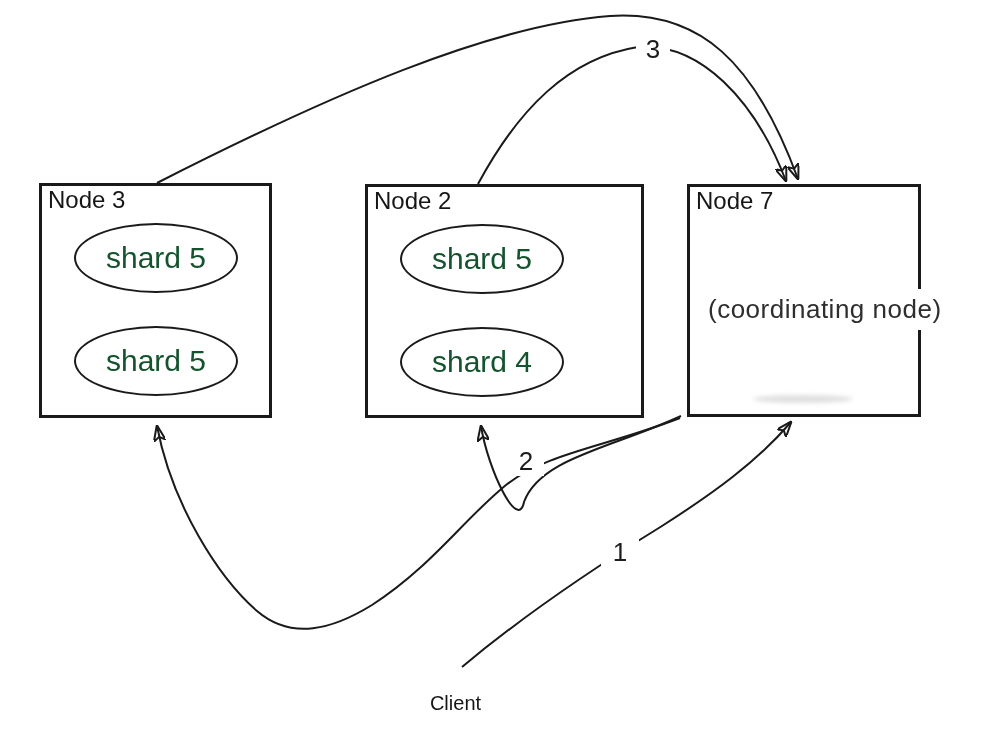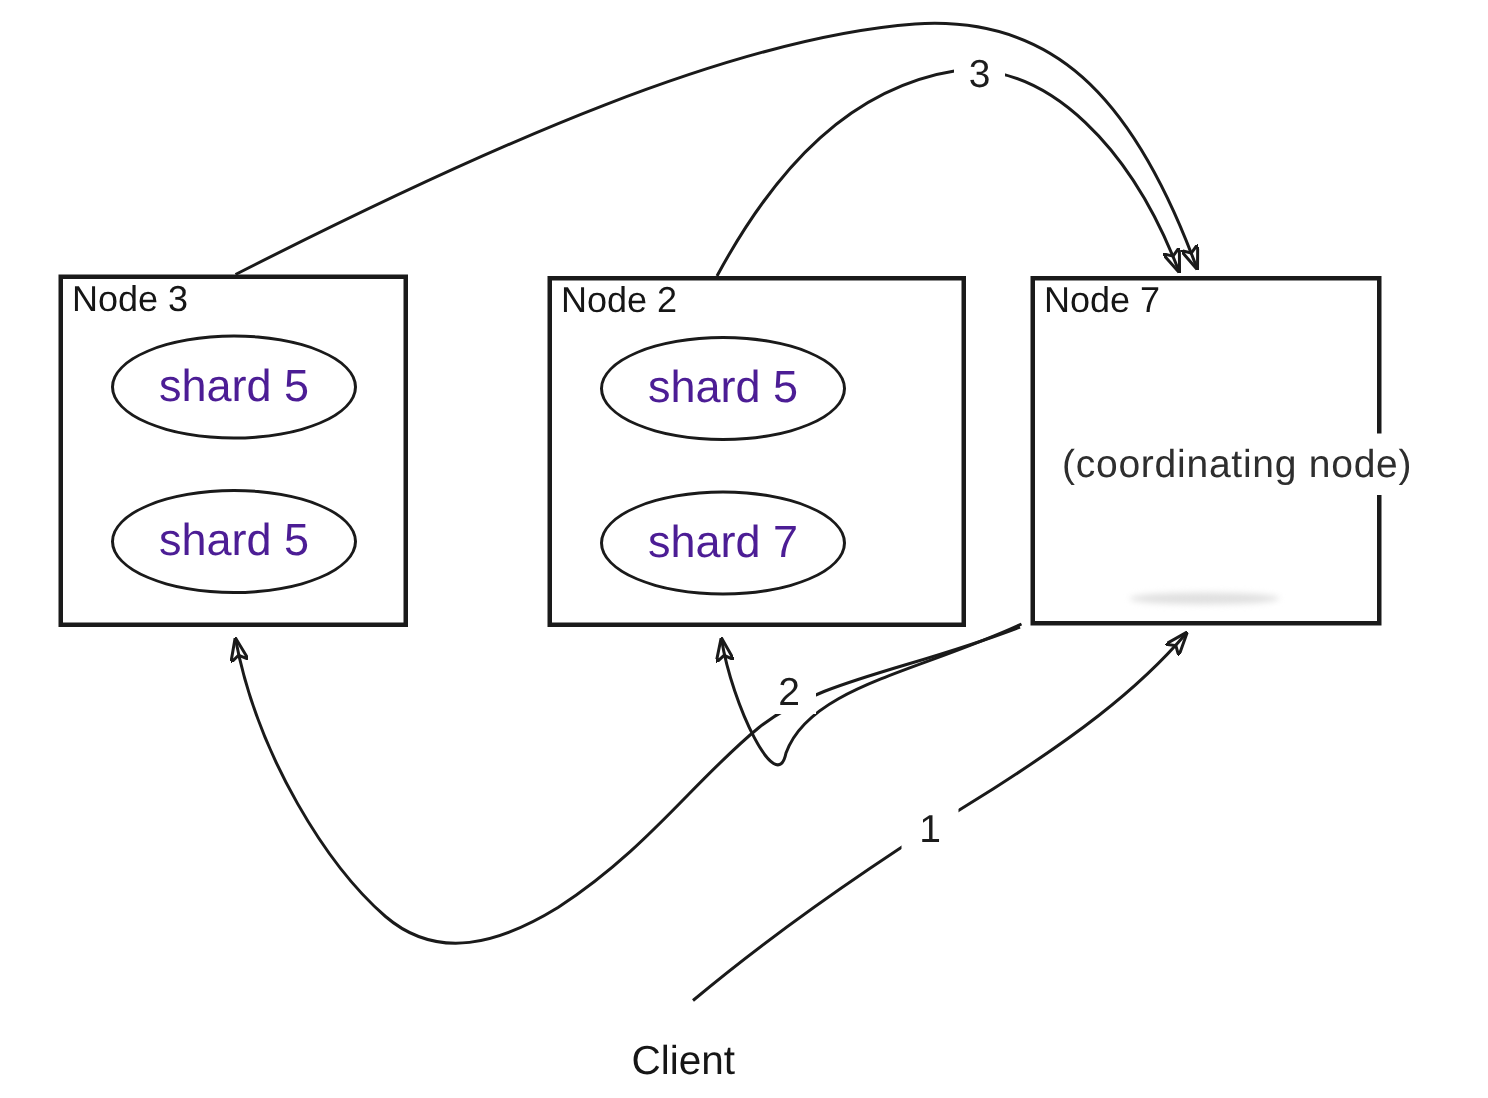--- a/index.html
+++ b/index.html
@@ -8,61 +8,61 @@
     font-family:"Liberation Sans","DejaVu Sans",sans-serif;color:#151515;
   }
   .node{position:absolute;border:3px solid #1a1a1a;background:transparent;z-index:2;box-sizing:border-box;}
   #node3-box{left:39px;top:183px;width:233px;height:235px;}
   #node2-box{left:365px;top:184px;width:279px;height:234px;}
   #node1-box{left:687px;top:184px;width:234px;height:233px;}
   .node-title{position:absolute;left:6px;top:1px;font-size:24px;line-height:26px;color:#161616;}
   .shard{
     position:absolute;width:164px;height:70px;border:2px solid #1a1a1a;border-radius:50%;
     display:flex;align-items:center;justify-content:center;
-    font-size:30px;color:#4c1d95;background:transparent;box-sizing:border-box;
+    font-size:30px;color:#14532d;background:transparent;box-sizing:border-box;
   }
   .shard.upper{left:32px;top:37px;}
   .shard.lower{left:32px;top:140px;}
   .coord-label{
     position:absolute;left:706px;top:289px;z-index:4;background:#ffffff;
     font-size:26px;letter-spacing:0.5px;color:#2e2e2e;padding:5px 2px;white-space:nowrap;
   }
   .arrows{position:absolute;left:0;top:0;z-index:3;}
   .arrows path{fill:none;stroke:#1a1a1a;stroke-width:2;}
   .step-label{
     position:absolute;z-index:4;background:#ffffff;color:#1c1c1c;
     font-size:26px;display:flex;align-items:center;justify-content:center;
   }
   #step3-label{left:636px;top:34px;width:34px;height:30px;}
   #step2-label{left:508px;top:447px;width:36px;height:29px;}
   #step1-label{left:601px;top:537px;width:38px;height:30px;}
   .client-label{
     position:absolute;left:408px;top:692px;width:95px;text-align:center;
-    font-size:27px;color:#161616;z-index:4;
+    font-size:20px;color:#161616;z-index:4;
   }
   .smudge{
     position:absolute;left:753px;top:395px;width:100px;height:8px;background:#e0e0e0;
     border-radius:50%;filter:blur(2px);z-index:2;
   }
 </style>
 </head>
 <body>
 
 <div class="canvas">
 
   <div class="node" id="node3-box">
     <div class="node-title">Node 3</div>
     <div class="shard upper">shard 5</div>
     <div class="shard lower">shard 5</div>
   </div>
 
   <div class="node" id="node2-box">
     <div class="node-title">Node 2</div>
     <div class="shard upper">shard 5</div>
-    <div class="shard lower">shard 7</div>
+    <div class="shard lower">shard 4</div>
   </div>
 
   <div class="node" id="node1-box">
     <div class="node-title">Node 7</div>
   </div>
   <div class="smudge"></div>
   <div class="coord-label">(coordinating node)</div>
 
   <svg class="arrows" width="992" height="732" viewBox="0 0 992 732" xmlns="http://www.w3.org/2000/svg">
     <defs>

